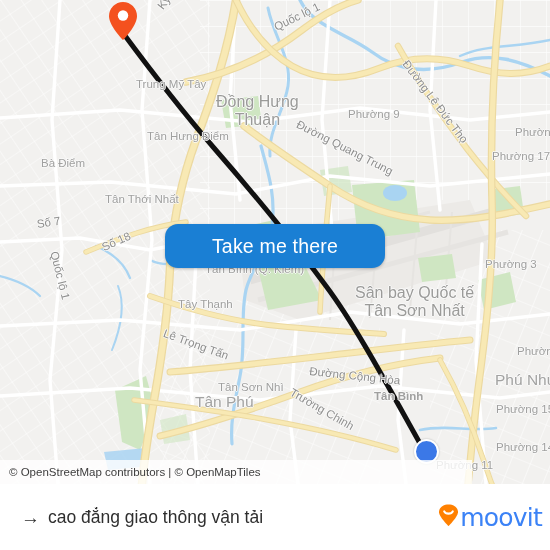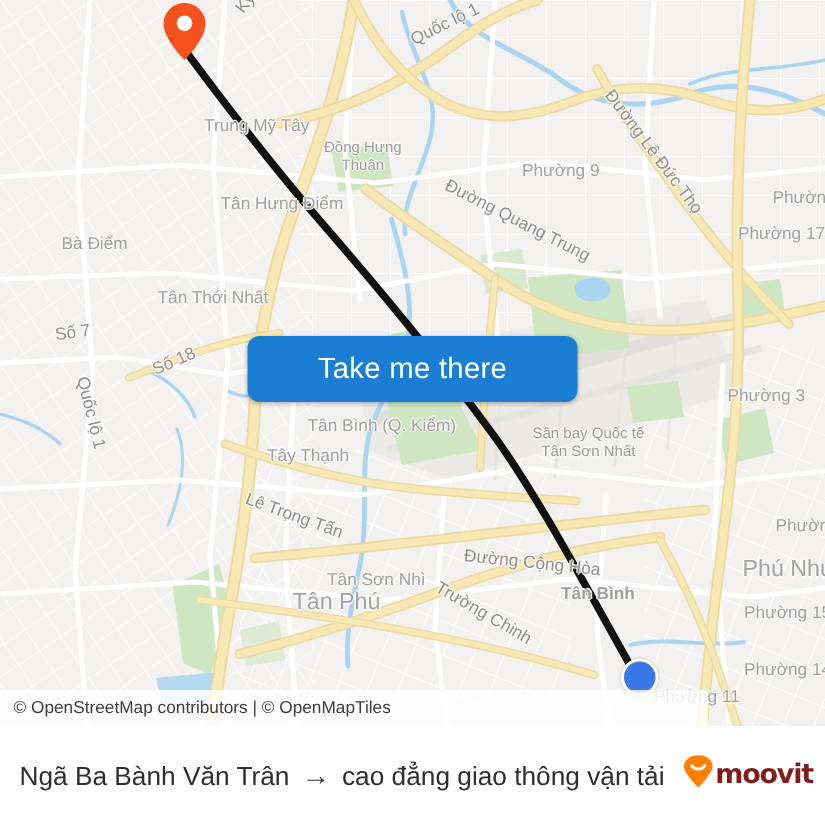--- a/index.html
+++ b/index.html
@@ -32,21 +32,21 @@
     white-space: pre;
     pointer-events: none;
     line-height: 1.15;
     text-shadow:
        1px 0 0 rgba(250,250,250,.9), -1px 0 0 rgba(250,250,250,.9),
        0 1px 0 rgba(250,250,250,.9), 0 -1px 0 rgba(250,250,250,.9);
   }
   .lbl-place   { font-size: 11.5px; color: #a0a09f; }
   .lbl-place-lg{ font-size: 15.5px; color: #a3a3a2; }
   .lbl-road    { font-size: 11.5px; color: #8e8e8d; font-style: normal; }
-  .lbl-poi     { font-size: 10px; color: #9b9b99; text-align: center; }
+  .lbl-poi     { font-size: 16px; color: #9b9b99; text-align: center; }
 
   
   #origin-pin {
     position: absolute;
     left: 108px; top: 1px;
     width: 30px; height: 40px;
     pointer-events: none;
   }
   #dest-dot {
     position: absolute;
@@ -58,21 +58,21 @@
     box-shadow: 0 0 2px rgba(0,0,0,.25);
   }
 
   
   #take-me-there {
     position: absolute;
     left: 165px; top: 224px;
     width: 220px; height: 44px;
     background: #1a7fd4;
     border: none;
-    border-radius: 8px;
+    border-radius: 13px;
     color: #ffffff;
     font-family: "Liberation Sans", sans-serif;
     font-size: 19.5px;
     letter-spacing: .2px;
     cursor: pointer;
     box-shadow: 0 1px 3px rgba(0,0,0,.25);
     display: flex; align-items: center; justify-content: center;
   }
 
   
@@ -115,23 +115,23 @@
     line-height: 1;
   }
   #moovit-logo {
     display: flex;
     align-items: center;
     padding-right: 8px;
     gap: 1px;
   }
   #moovit-wordmark {
     font-family: "DejaVu Sans", sans-serif;
-    font-size: 18px;
-    font-weight: bold;
-    color: #7f1d1d;
+    font-size: 25px;
+    font-weight: normal;
+    color: #3b82f6;
     letter-spacing: -.8px;
     line-height: 1;
   }
 </style>
 </head>
 <body>
 
 <div id="app">
 
   <div id="map">
@@ -286,21 +286,21 @@
         <div class="map-label lbl-place" style="left: 348px; top: 108px; transform-origin: left top;">Phường 9</div>
         <div class="map-label lbl-place" style="left: 515px; top: 126px; transform-origin: left top;">Phường</div>
         <div class="map-label lbl-place" style="left: 41px; top: 133px; transform-origin: left top; margin-top: 24px;">Bà Điểm</div>
         <div class="map-label lbl-place" style="left: 147px; top: 130px; transform-origin: left top;">Tân Hưng Điểm</div>
         <div class="map-label lbl-road" style="left: 300px; top: 118px; transform: rotate(27deg); transform-origin: left top;">Đường Quang Trung</div>
         <div class="map-label lbl-place" style="left: 492px; top: 150px; transform-origin: left top;">Phường 17</div>
         <div class="map-label lbl-place" style="left: 105px; top: 193px; transform-origin: left top;">Tân Thới Nhất</div>
         <div class="map-label lbl-road" style="left: 36px; top: 218px; transform: rotate(-8deg); transform-origin: left top;">Số 7</div>
         <div class="map-label lbl-road" style="left: 100px; top: 242px; transform: rotate(-24deg); transform-origin: left top;">Số 18</div>
         <div class="map-label lbl-road" style="left: 60px; top: 250px; transform: rotate(76deg); transform-origin: left top;">Quốc lộ 1</div>
-        <div class="map-label lbl-place" style="left: 205px; top: 278px; transform-origin: left top; text-align: center;">Tân Bình (Q. Kiểm)</div>
+        <div class="map-label lbl-place" style="left: 205px; top: 263px; transform-origin: left top; text-align: center;">Tân Bình (Q. Kiểm)</div>
         <div class="map-label lbl-place" style="left: 485px; top: 258px; transform-origin: left top;">Phường 3</div>
         <div class="map-label lbl-poi" style="left: 355px; top: 284px; transform-origin: left top;">Sân bay Quốc tế
 Tân Sơn Nhất</div>
         <div class="map-label lbl-place" style="left: 178px; top: 298px; transform-origin: left top;">Tây Thạnh</div>
         <div class="map-label lbl-place" style="left: 517px; top: 345px; transform-origin: left top;">Phường</div>
         <div class="map-label lbl-road" style="left: 166px; top: 327px; transform: rotate(20deg); transform-origin: left top;">Lê Trọng Tấn</div>
         <div class="map-label lbl-road" style="left: 310px; top: 365px; transform: rotate(6deg); transform-origin: left top;">Đường Cộng Hòa</div>
         <div class="map-label lbl-place-lg" style="left: 495px; top: 371px; transform-origin: left top;">Phú Nhuận</div>
         <div class="map-label lbl-place" style="left: 218px; top: 381px; transform-origin: left top;">Tân Sơn Nhì</div>
         <div class="map-label lbl-road" style="left: 294px; top: 386px; transform: rotate(30deg); transform-origin: left top;">Trường Chinh</div>
@@ -324,21 +324,20 @@
       <span>Take me there</span>
     </button>
 
     <div id="attribution">
       <span>© OpenStreetMap contributors | © OpenMapTiles</span>
     </div>
   </div>
 
   <div id="footer">
     <div id="route-summary">
-      <span>Ngã Ba Bành Văn Trân</span>
       <span id="route-arrow">→</span>
       <span>cao đẳng giao thông vận tải</span>
     </div>
     <div id="moovit-logo">
       <span>
         <svg width="21" height="23" viewBox="0 0 21 23">
           <path d="M10.5 22 C10.5 22 20 12.8 20 8.2 C20 3.3 15.7 0.5 10.5 0.5
                    C5.3 0.5 1 3.3 1 8.2 C1 12.8 10.5 22 10.5 22 Z" fill="#ff8000"></path>
           <path d="M6.2 7.4 C7.6 10.4 13.4 10.4 14.8 7.4" stroke="#ffffff" stroke-width="2.1" fill="none" stroke-linecap="round"></path>
         </svg>

